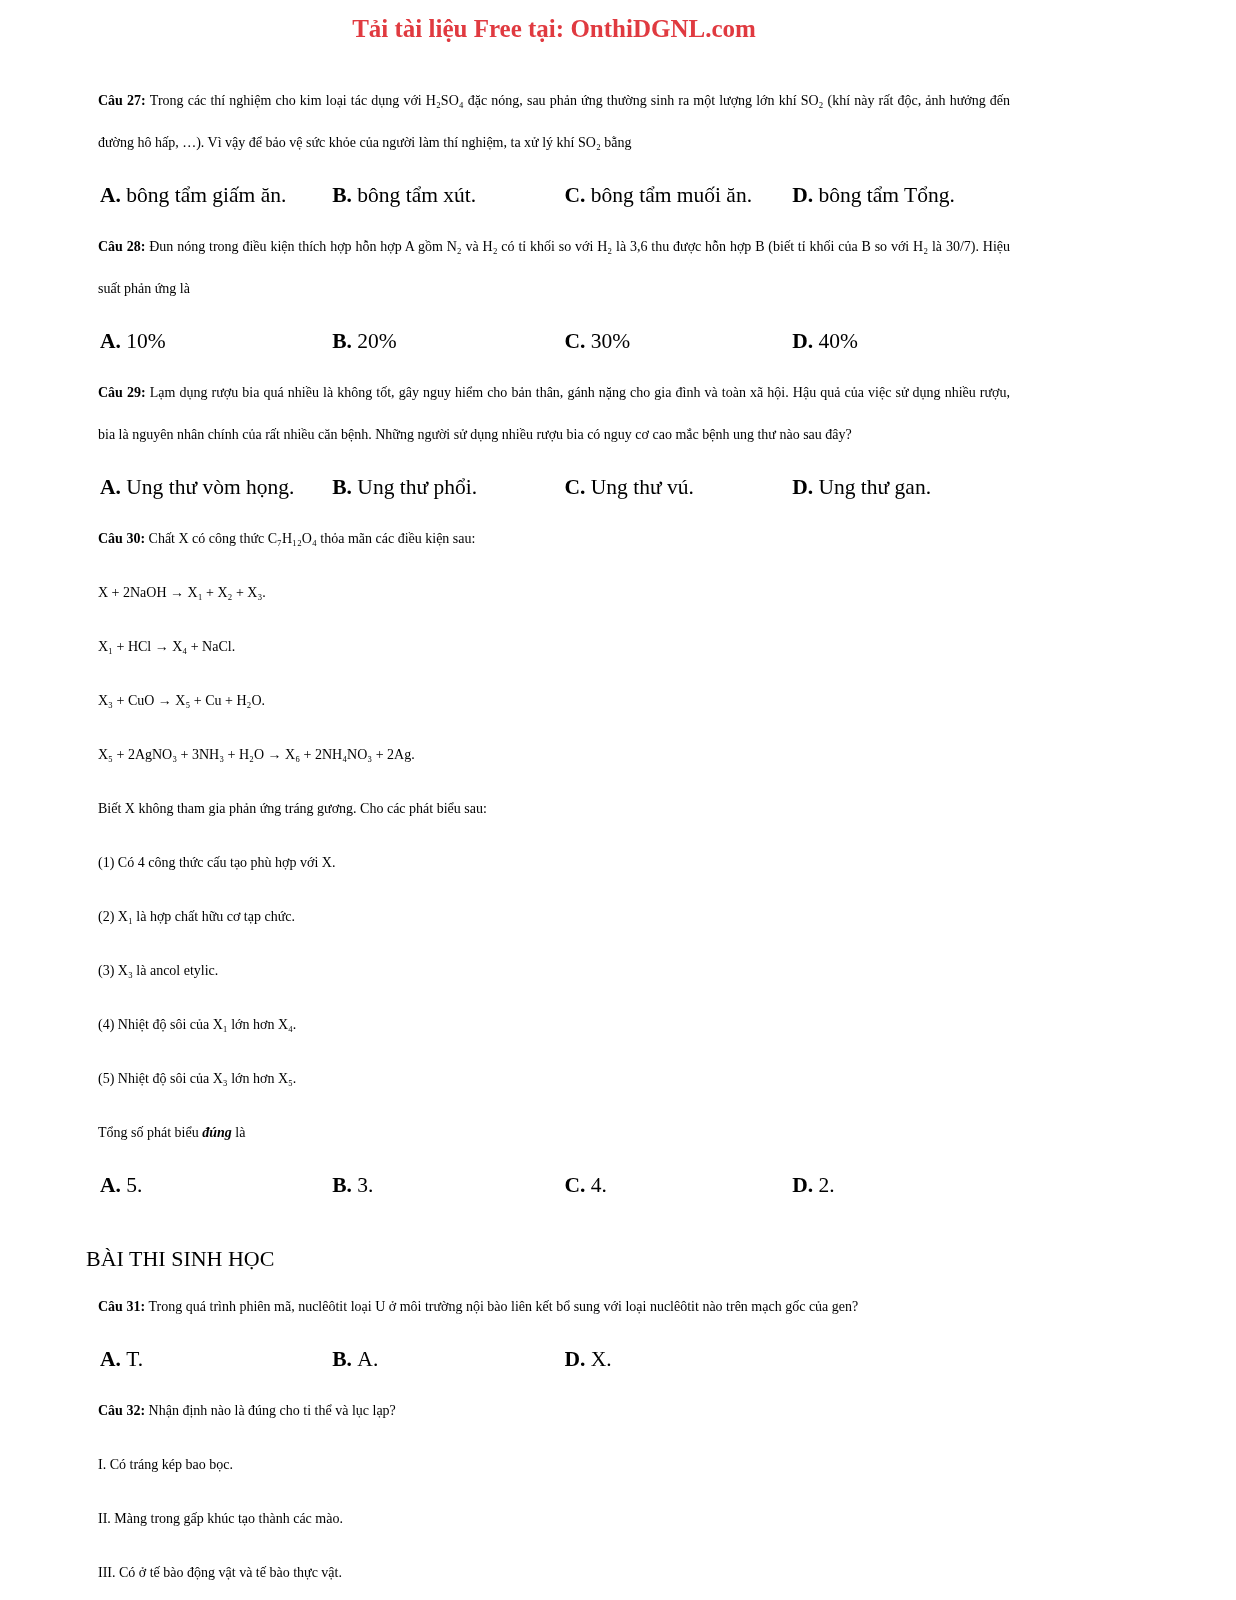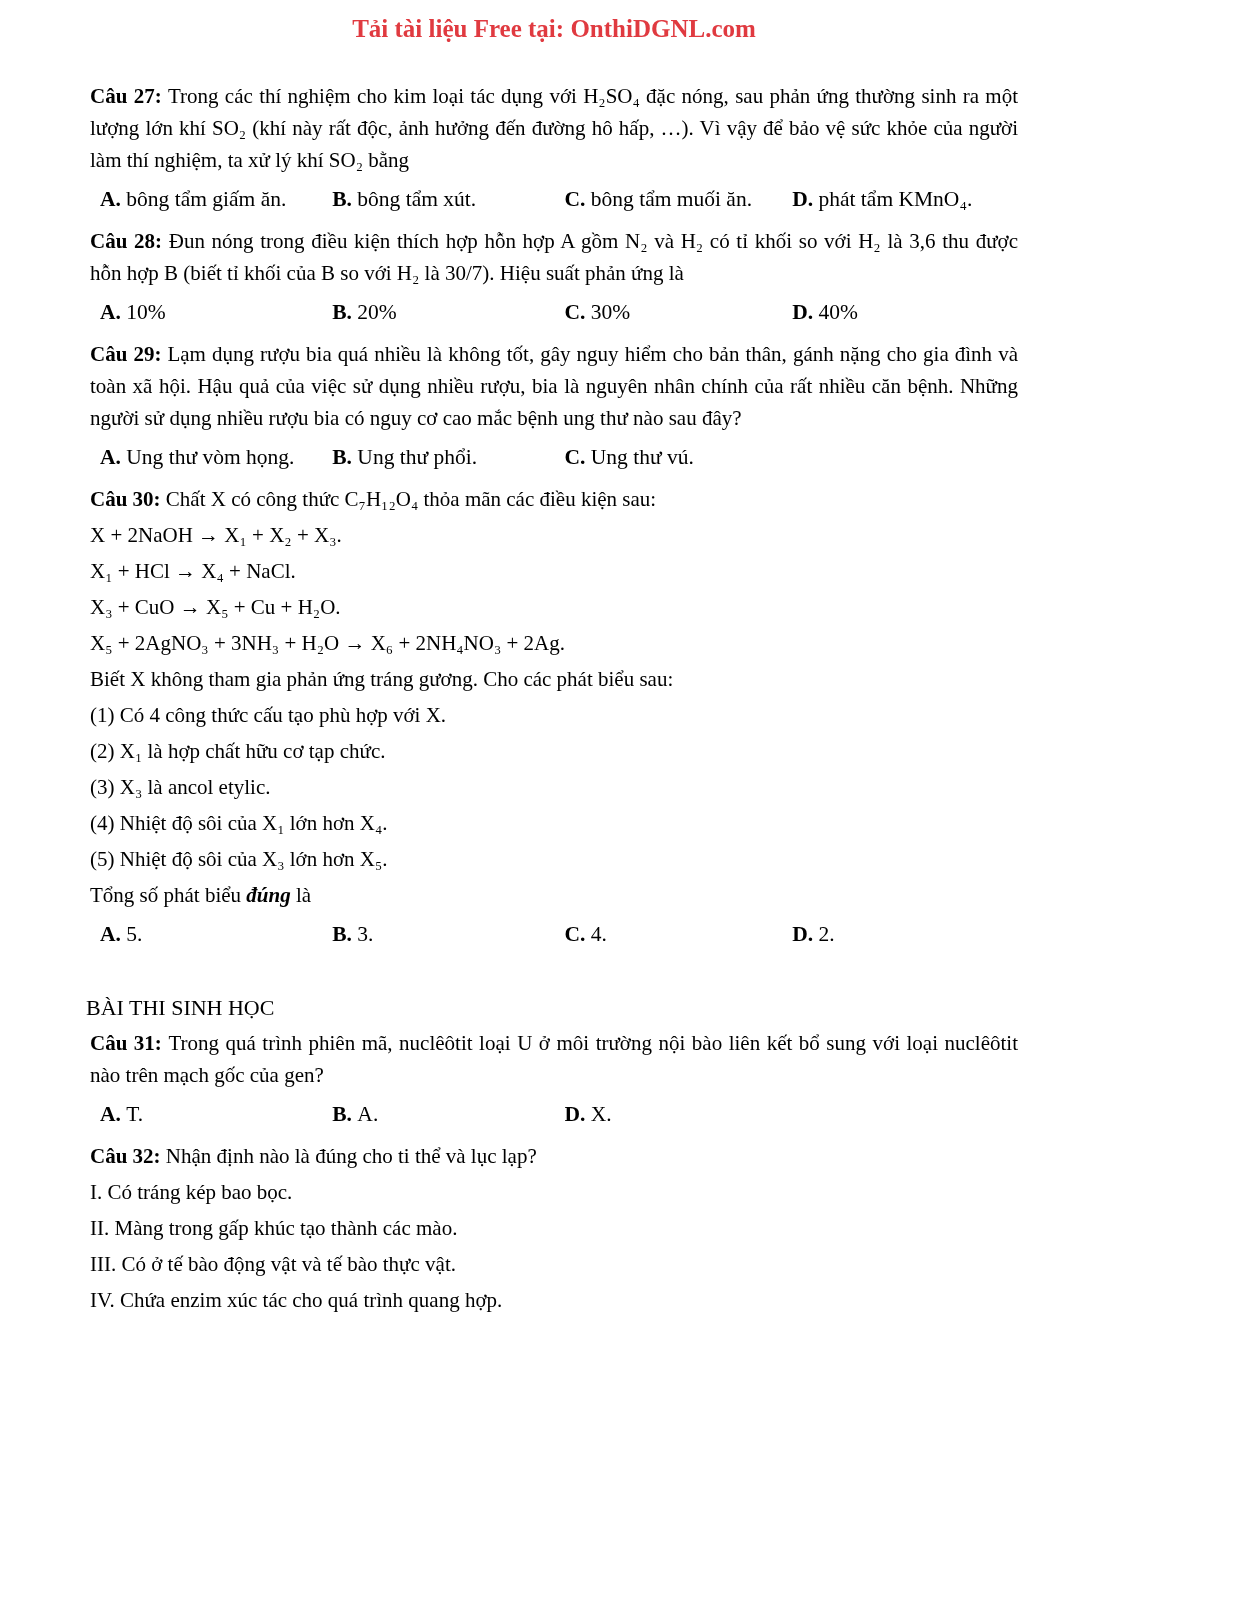--- a/index.html
+++ b/index.html
@@ -21,23 +21,23 @@
     padding: 14px 86px 40px 86px;
   }
   .banner {
     text-align: center;
     font-weight: bold;
     font-size: 25px;
     line-height: 30px;
     margin: 0 0 36px 0;
   }
   .para {
-    margin: 4px;
-    font-size: 21px;
-    line-height: 32px;
+    margin: 12px;
+    font-size: 14px;
+    line-height: 42px;
   }
   .stem {
     text-align: justify;
   }
   .question {
     margin-bottom: 7px;
   }
   .bold { font-weight: bold; }
   .italic { font-style: italic; }
   .options {
@@ -62,38 +62,39 @@
 
 <div class="page">
   <div class="banner" style="color: rgb(224, 58, 64);">Tải tài liệu Free tại: OnthiDGNL.com</div>
   <div>
       <div class="question">
         <p class="para stem"><span class="bold">Câu 27: </span><span>Trong các thí nghiệm cho kim loại tác dụng với H₂SO₄ đặc nóng, sau phản ứng thường sinh ra một lượng lớn khí SO₂ (khí này rất độc, ảnh hưởng đến đường hô hấp, …). Vì vậy để bảo vệ sức khỏe của người làm thí nghiệm, ta xử lý khí SO₂ bằng</span></p>
         <div class="options">
           <span class="option"><span class="bold">A. </span><span>bông tẩm giấm ăn.</span></span>
           <span class="option"><span class="bold">B. </span><span>bông tẩm xút.</span></span>
           <span class="option"><span class="bold">C. </span><span>bông tẩm muối ăn.</span></span>
-          <span class="option"><span class="bold">D. </span><span>phát tẩm KMnO₄.</span></span>
+          <span class="option"><span class="bold">D. </span><span>bông tẩm Tổng.</span></span>
         </div>
       </div>
       <div class="question">
         <p class="para stem"><span class="bold">Câu 28: </span><span>Đun nóng trong điều kiện thích hợp hỗn hợp A gồm N₂ và H₂ có tỉ khối so với H₂ là 3,6 thu được hỗn hợp B (biết tỉ khối của B so với H₂ là 30/7). Hiệu suất phản ứng là</span></p>
         <div class="options">
           <span class="option"><span class="bold">A. </span><span>10%</span></span>
           <span class="option"><span class="bold">B. </span><span>20%</span></span>
           <span class="option"><span class="bold">C. </span><span>30%</span></span>
           <span class="option"><span class="bold">D. </span><span>40%</span></span>
         </div>
       </div>
       <div class="question">
         <p class="para stem"><span class="bold">Câu 29: </span><span>Lạm dụng rượu bia quá nhiều là không tốt, gây nguy hiểm cho bản thân, gánh nặng cho gia đình và toàn xã hội. Hậu quả của việc sử dụng nhiều rượu, bia là nguyên nhân chính của rất nhiều căn bệnh. Những người sử dụng nhiều rượu bia có nguy cơ cao mắc bệnh ung thư nào sau đây?</span></p>
         <div class="options">
           <span class="option"><span class="bold">A. </span><span>Ung thư vòm họng.</span></span>
           <span class="option"><span class="bold">B. </span><span>Ung thư phổi.</span></span>
           <span class="option"><span class="bold">C. </span><span>Ung thư vú.</span></span>
+          <span class="option"><span class="bold">D. </span><span>Ung thư gan.</span></span>
         </div>
       </div>
       <div class="question">
         <p class="para stem"><span class="bold">Câu 30: </span><span>Chất X có công thức C₇H₁₂O₄ thỏa mãn các điều kiện sau:</span></p>
         <p class="para">X + 2NaOH → X₁ + X₂ + X₃.</p>
         <p class="para">X₁ + HCl → X₄ + NaCl.</p>
         <p class="para">X₃ + CuO → X₅ + Cu + H₂O.</p>
         <p class="para">X₅ + 2AgNO₃ + 3NH₃ + H₂O → X₆ + 2NH₄NO₃ + 2Ag.</p>
         <p class="para">Biết X không tham gia phản ứng tráng gương. Cho các phát biểu sau:</p>
         <p class="para">(1) Có 4 công thức cấu tạo phù hợp với X.</p>

